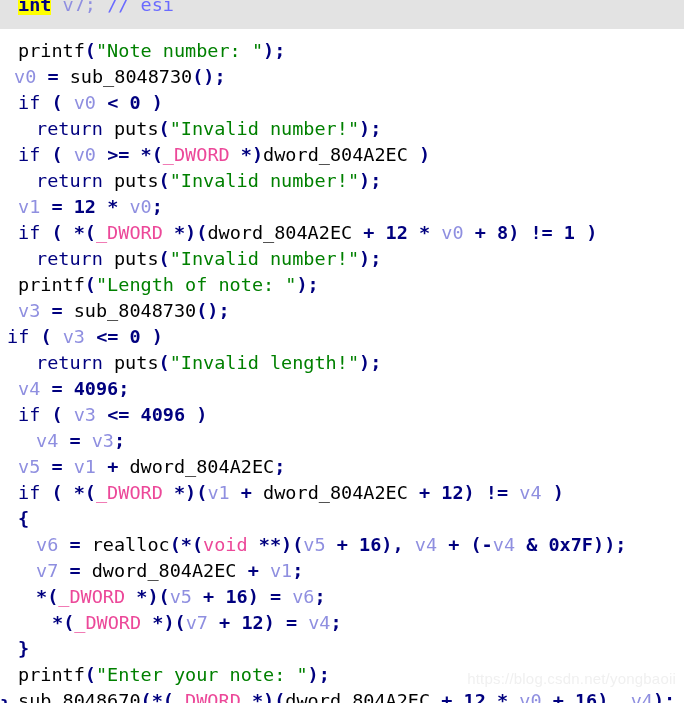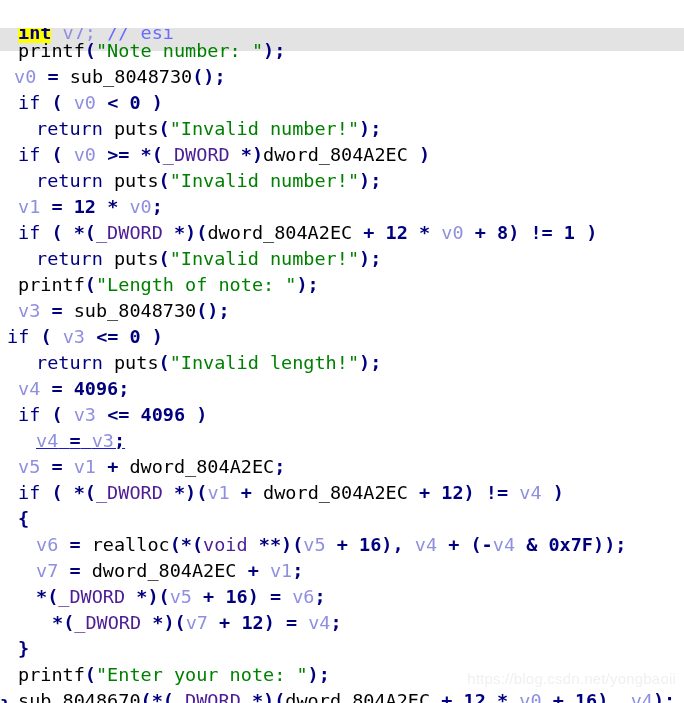--- a/index.html
+++ b/index.html
@@ -20,24 +20,23 @@
     height: 703px;
     background: #ffffff;
   }
 
   
   .decl-band {
     position: absolute;
     left: 0;
     top: 0;
     width: 684px;
-    height: 23px;
+    height: 29px;
     background: #e3e3e3;
     overflow: hidden;
-    margin-top: 28px;
   }
   .decl-line {
     position: absolute;
     left: 18px;
     top: -7px;
     font-size: 18.5px;
     line-height: 24px;
     white-space: pre;
     letter-spacing: 0px;
   }
@@ -61,21 +60,21 @@
     color: #1a1acc;
   }
 
   
   .kw     { color: #00007f; font-weight: normal; }
   .kw-hl  { color: #00007f; font-weight: bold; background: #ffff00; }
   .cmt    { color: #6a6aff; }
   .fn     { color: #000000; }
   .str    { color: #008000; }
   .var    { color: #8f8fe0; }
-  .typ    { color: #4c1d95; }
+  .typ    { color: #ec4899; }
   .num    { color: #00007f; font-weight: bold; }
   .punct  { color: #00007f; font-weight: bold; }
 
   
   .watermark {
     position: absolute;
     right: 8px;
     bottom: 16px;
     font-family: "Liberation Sans", sans-serif;
     font-size: 15px;
@@ -117,21 +116,21 @@
       <div class="code-line" style="padding-left: 36px;"><span class="kw">return</span> <span class="fn">puts</span><span class="punct">(</span><span class="str">"Invalid number!"</span><span class="punct">);</span></div>
       <div class="code-line" style="padding-left: 18px;"><span class="var">v1</span> <span class="punct">=</span> <span class="num">12</span> <span class="punct">*</span> <span class="var">v0</span><span class="punct">;</span></div>
       <div class="code-line" style="padding-left: 18px;"><span class="kw">if</span> <span class="punct">(</span> <span class="punct">*(</span><span class="typ">_DWORD</span> <span class="punct">*)(</span><span class="fn">dword_804A2EC</span> <span class="punct">+</span> <span class="num">12</span> <span class="punct">*</span> <span class="var">v0</span> <span class="punct">+</span> <span class="num">8</span><span class="punct">)</span> <span class="punct">!=</span> <span class="num">1</span> <span class="punct">)</span></div>
       <div class="code-line" style="padding-left: 36px;"><span class="kw">return</span> <span class="fn">puts</span><span class="punct">(</span><span class="str">"Invalid number!"</span><span class="punct">);</span></div>
       <div class="code-line" style="padding-left: 18px;"><span class="fn">printf</span><span class="punct">(</span><span class="str">"Length of note: "</span><span class="punct">);</span></div>
       <div class="code-line" style="padding-left: 18px;"><span class="var">v3</span> <span class="punct">=</span> <span class="fn">sub_8048730</span><span class="punct">();</span></div>
       <div class="code-line" style="padding-left: 7px;"><span class="kw">if</span> <span class="punct">(</span> <span class="var">v3</span> <span class="punct">&lt;=</span> <span class="num">0</span> <span class="punct">)</span></div>
       <div class="code-line" style="padding-left: 36px;"><span class="kw">return</span> <span class="fn">puts</span><span class="punct">(</span><span class="str">"Invalid length!"</span><span class="punct">);</span></div>
       <div class="code-line" style="padding-left: 18px;"><span class="var">v4</span> <span class="punct">=</span> <span class="num">4096</span><span class="punct">;</span></div>
       <div class="code-line" style="padding-left: 18px;"><span class="kw">if</span> <span class="punct">(</span> <span class="var">v3</span> <span class="punct">&lt;=</span> <span class="num">4096</span> <span class="punct">)</span></div>
-      <div class="code-line" style="padding-left: 36px; text-decoration: underline;"><span class="var">v4</span> <span class="punct">=</span> <span class="var">v3</span><span class="punct">;</span></div>
+      <div class="code-line" style="padding-left: 36px;"><span class="var">v4</span> <span class="punct">=</span> <span class="var">v3</span><span class="punct">;</span></div>
       <div class="code-line" style="padding-left: 18px;"><span class="var">v5</span> <span class="punct">=</span> <span class="var">v1</span> <span class="punct">+</span> <span class="fn">dword_804A2EC</span><span class="punct">;</span></div>
       <div class="code-line" style="padding-left: 18px;"><span class="kw">if</span> <span class="punct">(</span> <span class="punct">*(</span><span class="typ">_DWORD</span> <span class="punct">*)(</span><span class="var">v1</span> <span class="punct">+</span> <span class="fn">dword_804A2EC</span> <span class="punct">+</span> <span class="num">12</span><span class="punct">)</span> <span class="punct">!=</span> <span class="var">v4</span> <span class="punct">)</span></div>
       <div class="code-line" style="padding-left: 18px;"><span class="punct">{</span></div>
       <div class="code-line" style="padding-left: 36px;"><span class="var">v6</span> <span class="punct">=</span> <span class="fn">realloc</span><span class="punct">(*(</span><span class="typ">void</span> <span class="punct">**)(</span><span class="var">v5</span> <span class="punct">+</span> <span class="num">16</span><span class="punct">),</span> <span class="var">v4</span> <span class="punct">+</span> <span class="punct">(-</span><span class="var">v4</span> <span class="punct">&amp;</span> <span class="num">0x7F</span><span class="punct">));</span></div>
       <div class="code-line" style="padding-left: 36px;"><span class="var">v7</span> <span class="punct">=</span> <span class="fn">dword_804A2EC</span> <span class="punct">+</span> <span class="var">v1</span><span class="punct">;</span></div>
       <div class="code-line" style="padding-left: 36px;"><span class="punct">*(</span><span class="typ">_DWORD</span> <span class="punct">*)(</span><span class="var">v5</span> <span class="punct">+</span> <span class="num">16</span><span class="punct">)</span> <span class="punct">=</span> <span class="var">v6</span><span class="punct">;</span></div>
       <div class="code-line" style="padding-left: 52px;"><span class="punct">*(</span><span class="typ">_DWORD</span> <span class="punct">*)(</span><span class="var">v7</span> <span class="punct">+</span> <span class="num">12</span><span class="punct">)</span> <span class="punct">=</span> <span class="var">v4</span><span class="punct">;</span></div>
       <div class="code-line" style="padding-left: 18px;"><span class="punct">}</span></div>
       <div class="code-line" style="padding-left: 18px;"><span class="fn">printf</span><span class="punct">(</span><span class="str">"Enter your note: "</span><span class="punct">);</span></div>
       <div class="code-line" style="padding-left: 18px;"><span class="fn">sub_8048670</span><span class="punct">(*(</span><span class="typ">_DWORD</span> <span class="punct">*)(</span><span class="fn">dword_804A2EC</span> <span class="punct">+</span> <span class="num">12</span> <span class="punct">*</span> <span class="var">v0</span> <span class="punct">+</span> <span class="num">16</span><span class="punct">),</span> <span class="var">v4</span><span class="punct">);</span></div>

